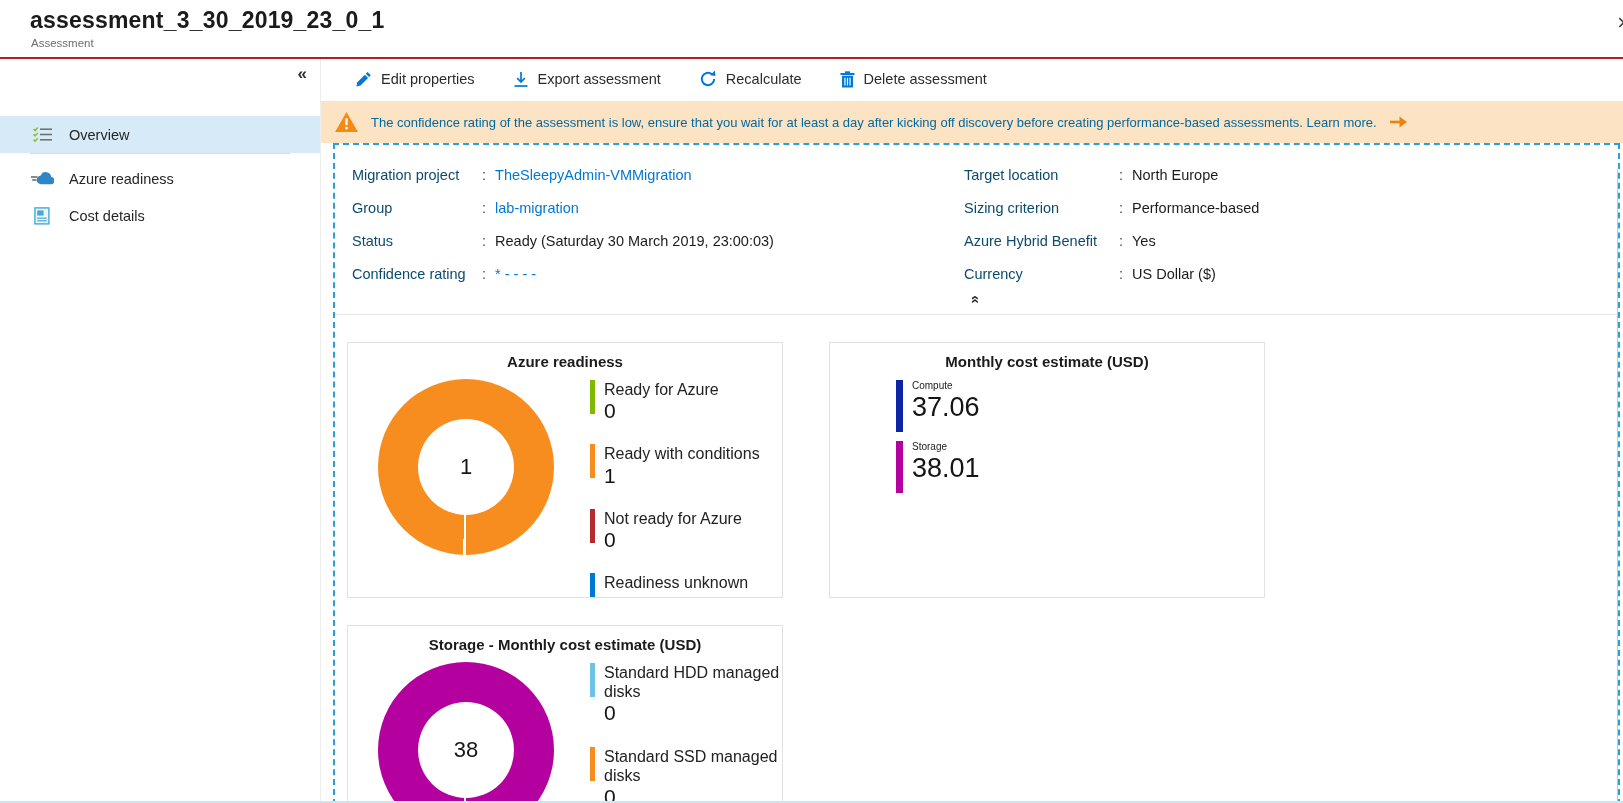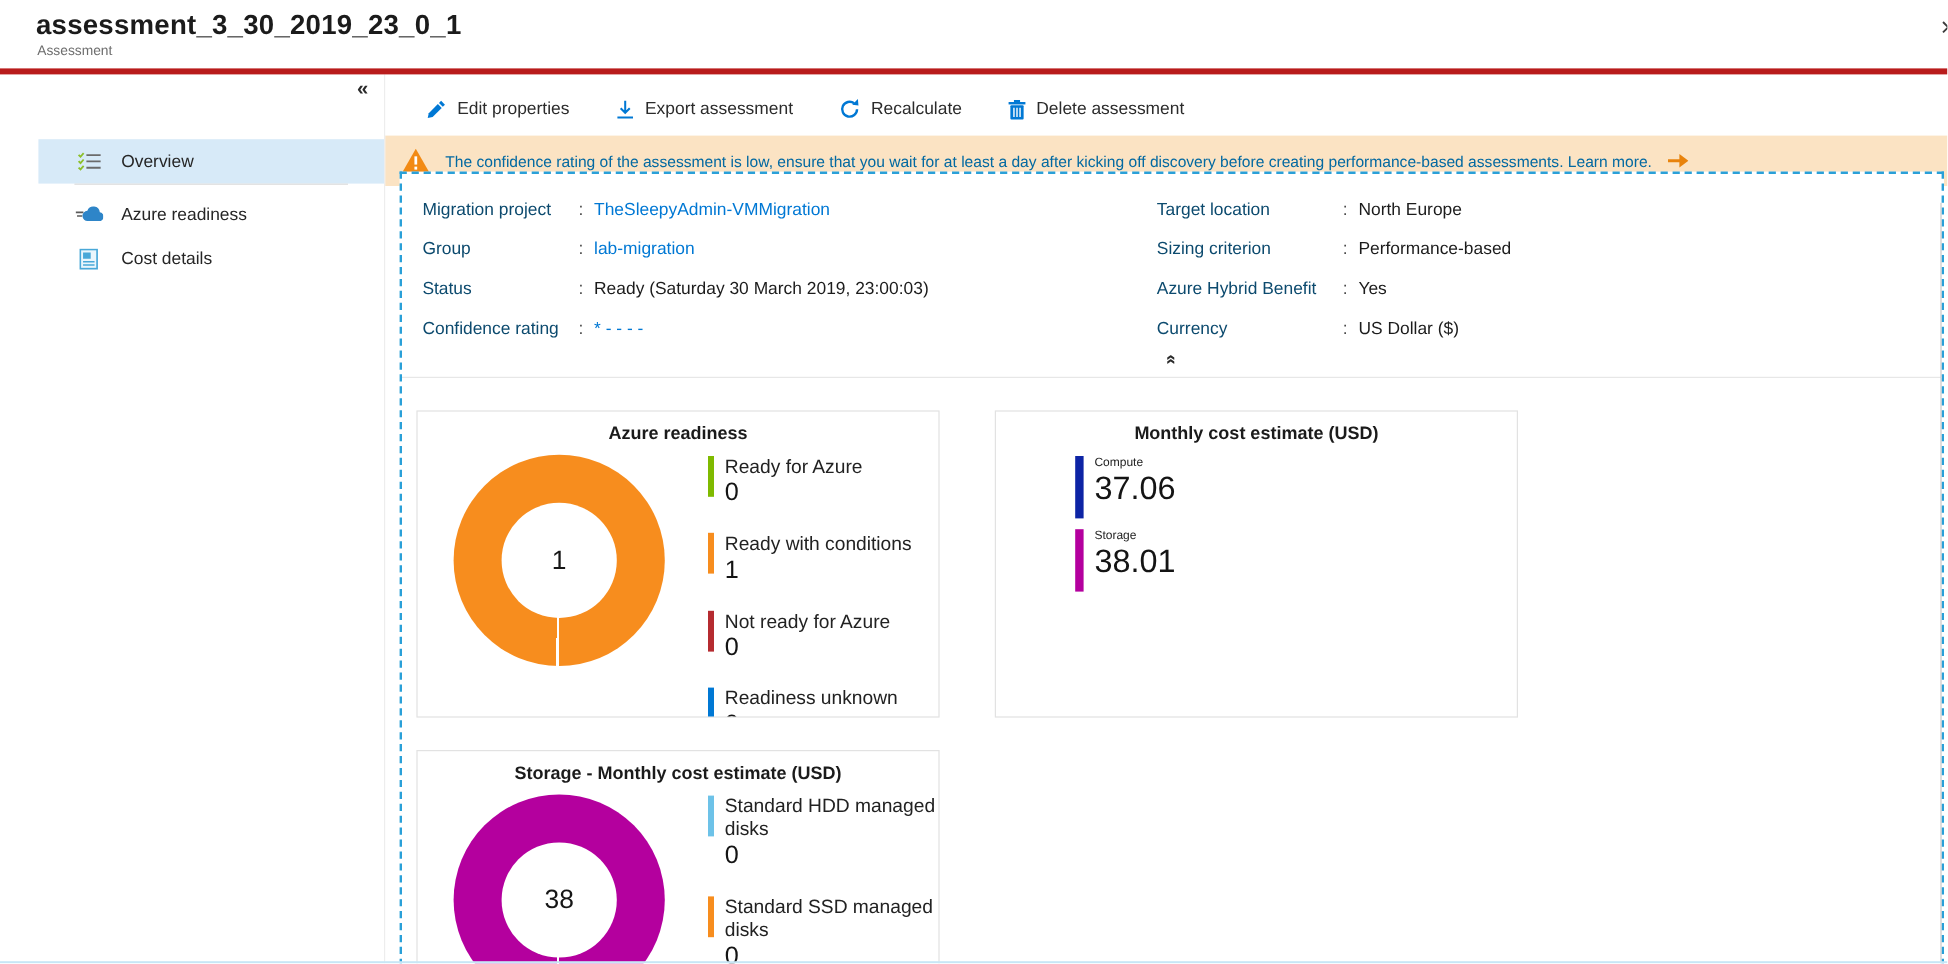--- a/index.html
+++ b/index.html
@@ -1,40 +1,40 @@
 <!DOCTYPE html>
 <html><head>
 <meta charset="utf-8">
 <style>
   html,body{margin:0;padding:0;overflow:hidden;background:#fff;}
   body{font-family:"Liberation Sans",sans-serif;color:#222;}
   .page{position:relative;width:1623px;height:803px;overflow:hidden;background:#fff;}
 
   
-  .hdr{position:absolute;top:0;left:0;right:0;height:57px;background:#fff;border-bottom:5px solid #b91c1c;z-index:4;}
+  .hdr{position:absolute;top:0;left:0;right:0;height:57px;background:#fff;border-bottom:2px solid #b91c1c;z-index:4;}
   .hdr-title{position:absolute;left:30px;top:7px;font-size:23px;font-weight:700;color:#1b1b1b;letter-spacing:.2px;}
   .hdr-sub{position:absolute;left:31px;top:37px;font-size:11.5px;color:#6d6d6d;}
   .hdr-close{position:absolute;right:-7px;top:12px;font-size:22px;color:#3b3b3b;cursor:pointer;line-height:1;}
 
   
   .sidebar{position:absolute;left:0;top:58px;width:320px;bottom:0;background:#fff;border-right:1px solid #ededed;z-index:3;}
   .search-wrap{position:absolute;left:30px;top:12px;width:253px;height:28px;border:1px solid #767472;display:flex;align-items:center;padding:0 7px;box-sizing:content-box;background:#fff;}
   .search-wrap svg{flex:0 0 auto;margin-right:8px;}
   .search-input{border:none;outline:none;flex:1;font-style:italic;font-size:13.5px;color:#555;font-family:inherit;background:transparent;}
   .side-collapse{position:absolute;right:13px;top:6px;font-size:17px;font-weight:bold;color:#2b2b2b;cursor:pointer;}
-  .nav{position:absolute;top:58px;left:0;right:0;padding-left:32px;}
+  .nav{position:absolute;top:58px;left:0;right:0;}
   .nav-item{height:37px;display:flex;align-items:center;padding-left:30px;gap:15px;font-size:14.5px;color:#262626;cursor:pointer;}
   .nav-item.selected{background:#d7eaf8;}
   .nav-section{font-weight:700;font-size:14.5px;color:#1c1c1c;padding:21px 30px 9px 30px;}
   .nav-divider{height:1px;background:#dcdcdc;margin:0 30px;}
   .nav-item .ic{width:24px;display:flex;justify-content:center;}
 
   
   .main{position:absolute;left:320px;top:57px;right:0;bottom:0;background:#fff;}
-  .toolbar{height:44px;display:flex;align-items:center;padding-left:35px;gap:38px;margin-top:12px;}
+  .toolbar{height:44px;display:flex;align-items:center;padding-left:35px;gap:38px;}
   .tb-btn{display:flex;align-items:center;gap:9px;font-size:14.5px;color:#2b2b2b;cursor:pointer;white-space:nowrap;}
   .banner{height:42px;background:#fbe3c3;display:flex;align-items:center;padding-left:15px;gap:13px;font-size:13px;color:#0369a1;}
   .banner .lm{cursor:pointer;}
   .banner svg{flex:0 0 auto;}
 
   
   .region{position:absolute;top:86px;left:13px;right:3px;bottom:-2px;border:2px dashed #2aa0d8;border-bottom:none;background:#fff;box-sizing:border-box;}
   .vtrack{position:absolute;top:24px;right:0;bottom:0;width:1px;background:#c9c9c9;}
 
   

